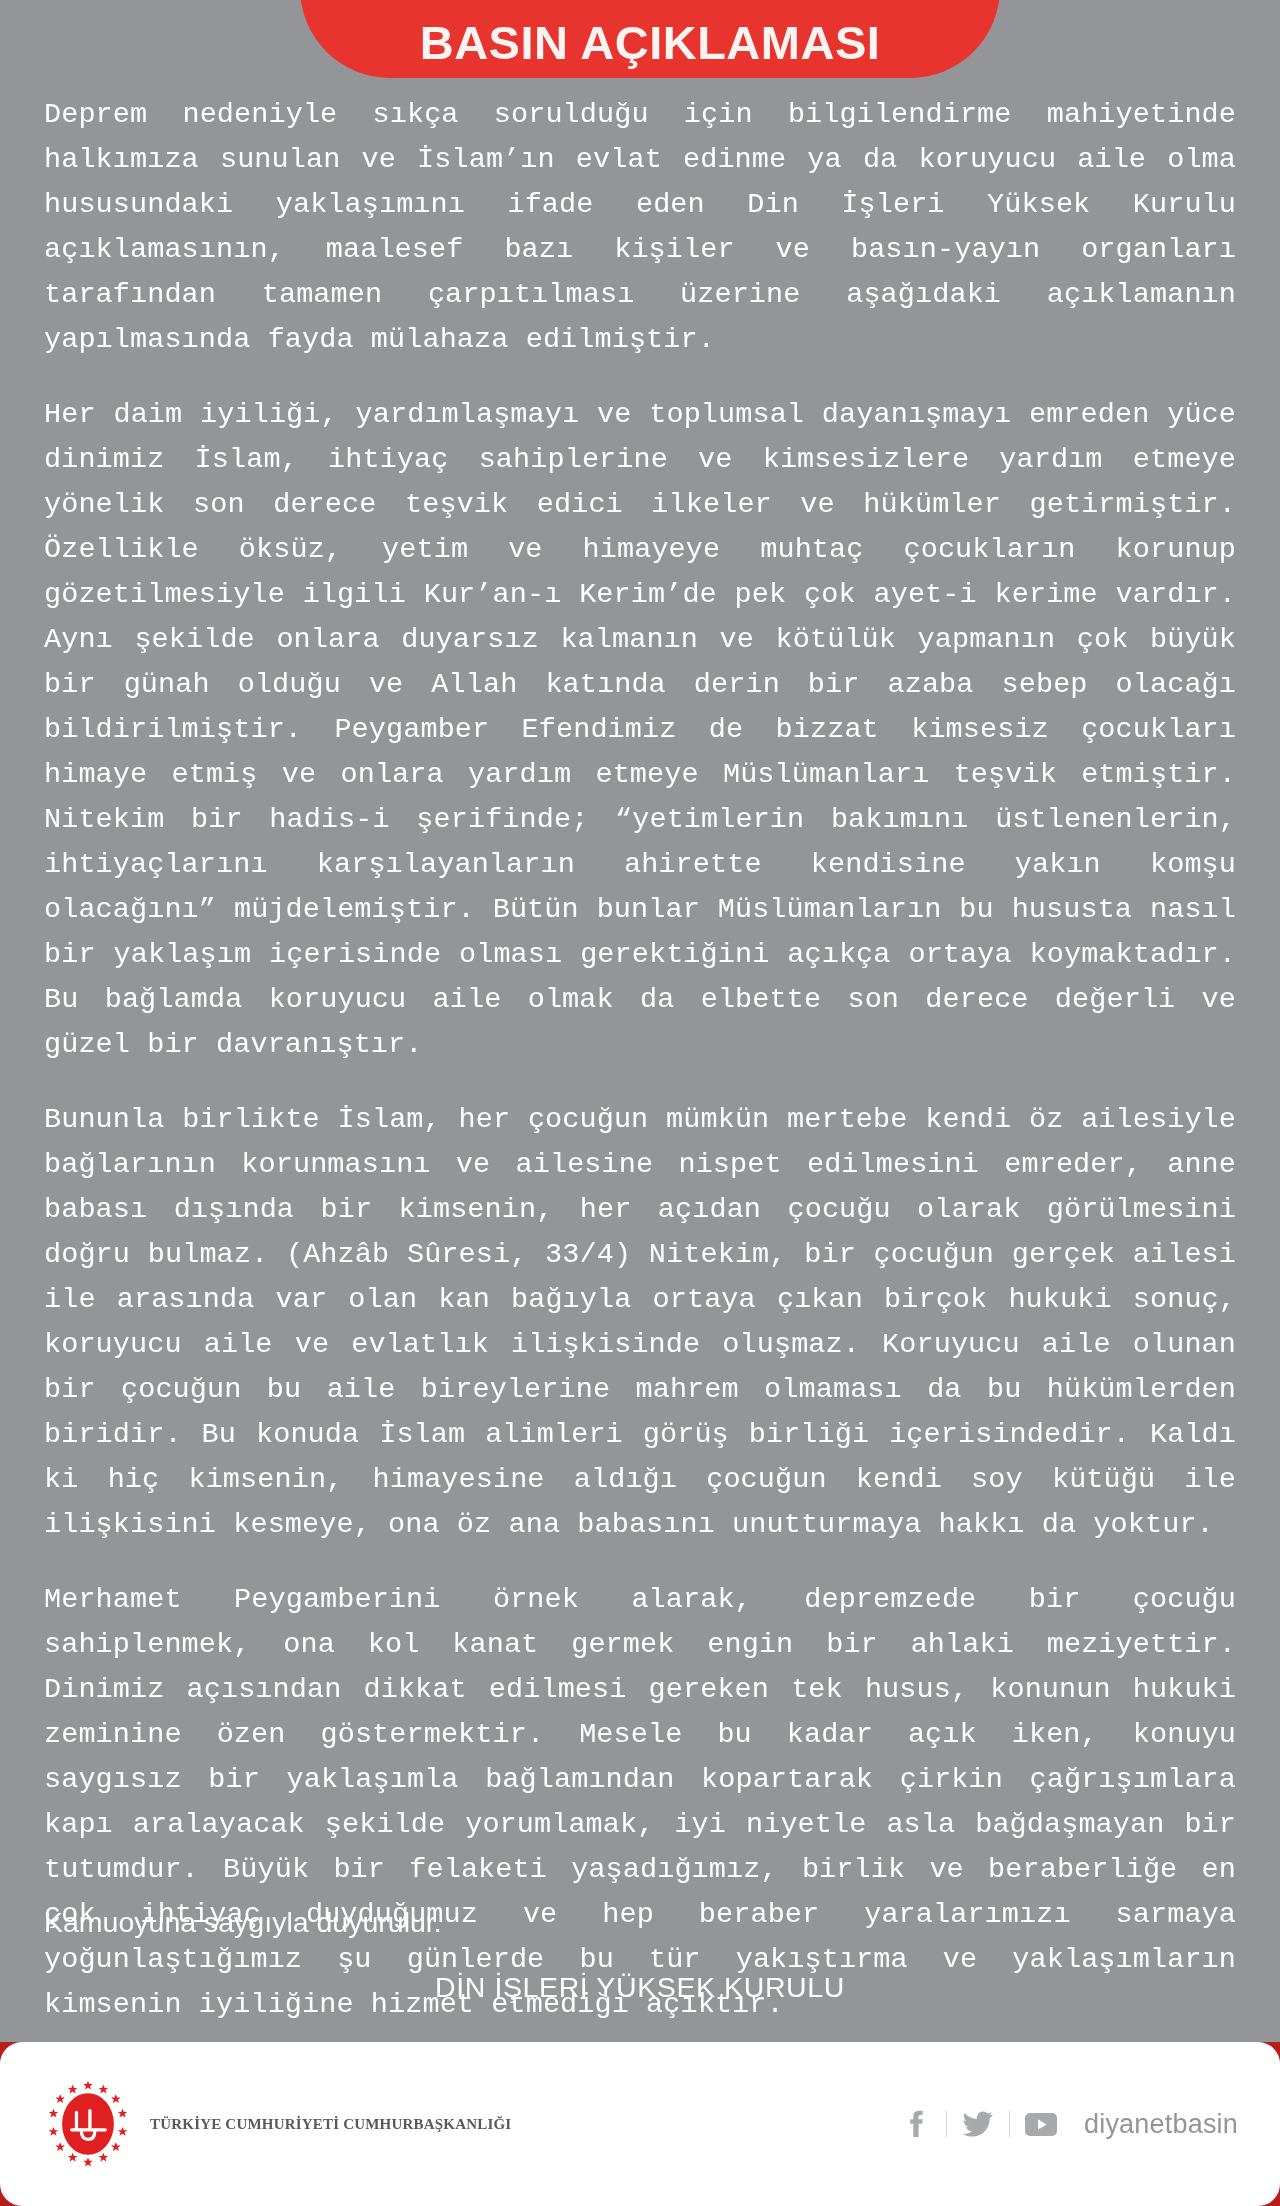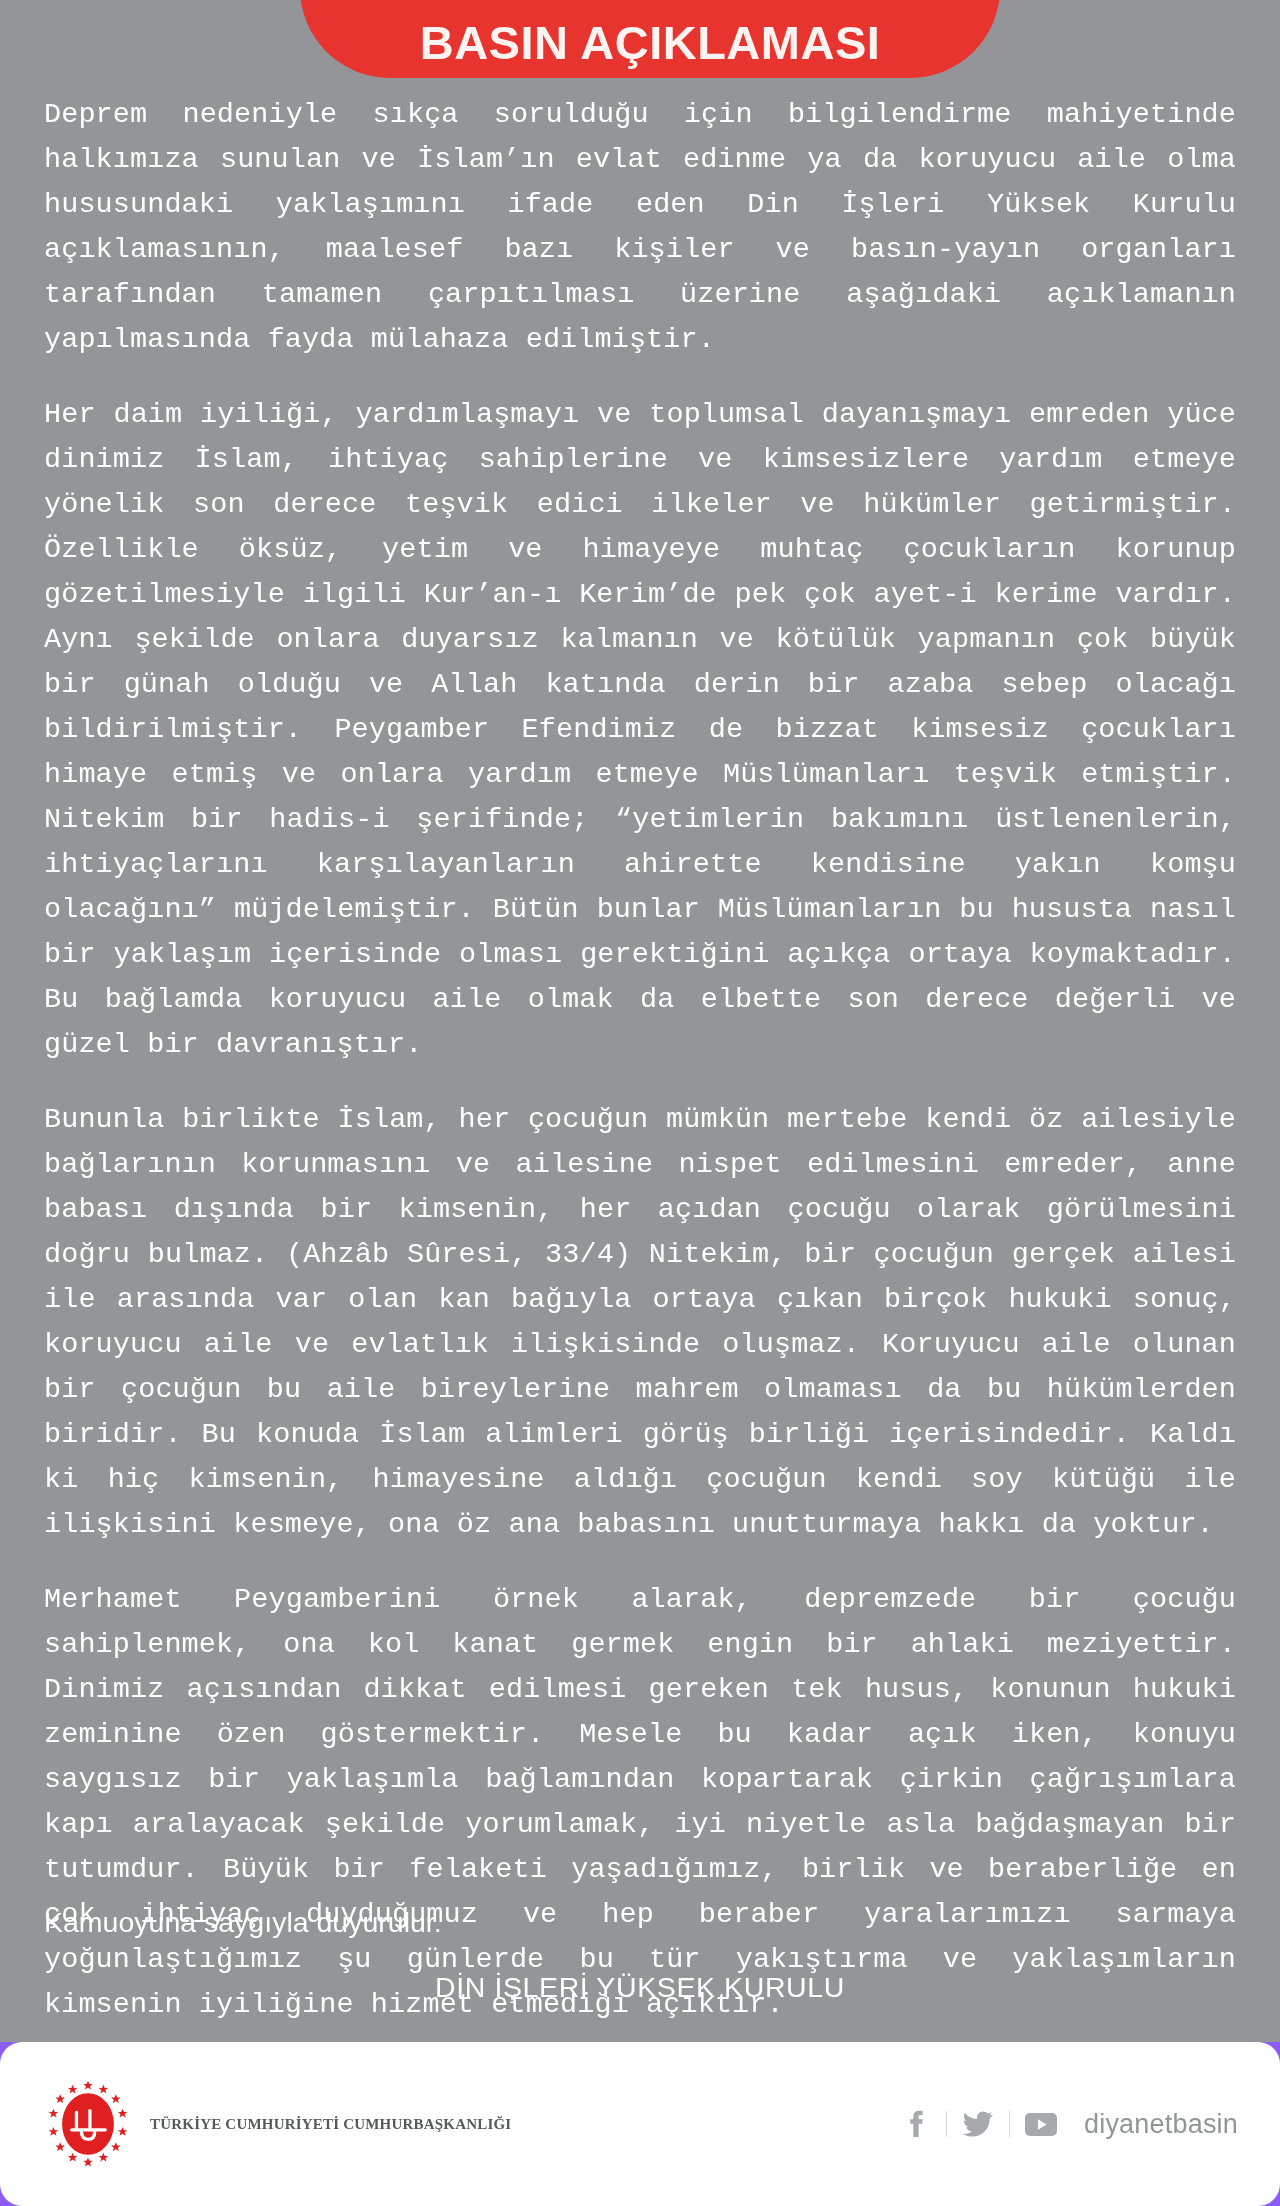--- a/index.html
+++ b/index.html
@@ -6,21 +6,21 @@
   html, body {
     width:1280px; height:2206px;
     background:#ffffff;
     font-family:"Liberation Sans", sans-serif;
     overflow:hidden;
   }
   #page {
     position:relative;
     width:1280px;
     height:2206px;
-    background:#8b5cf6;
+    background:#b91c1c;
   }
 
   
   .gray-area {
     position:absolute;
     left:0; top:0;
     width:1280px;
     height:2042px;
     background:#939598;
   }

